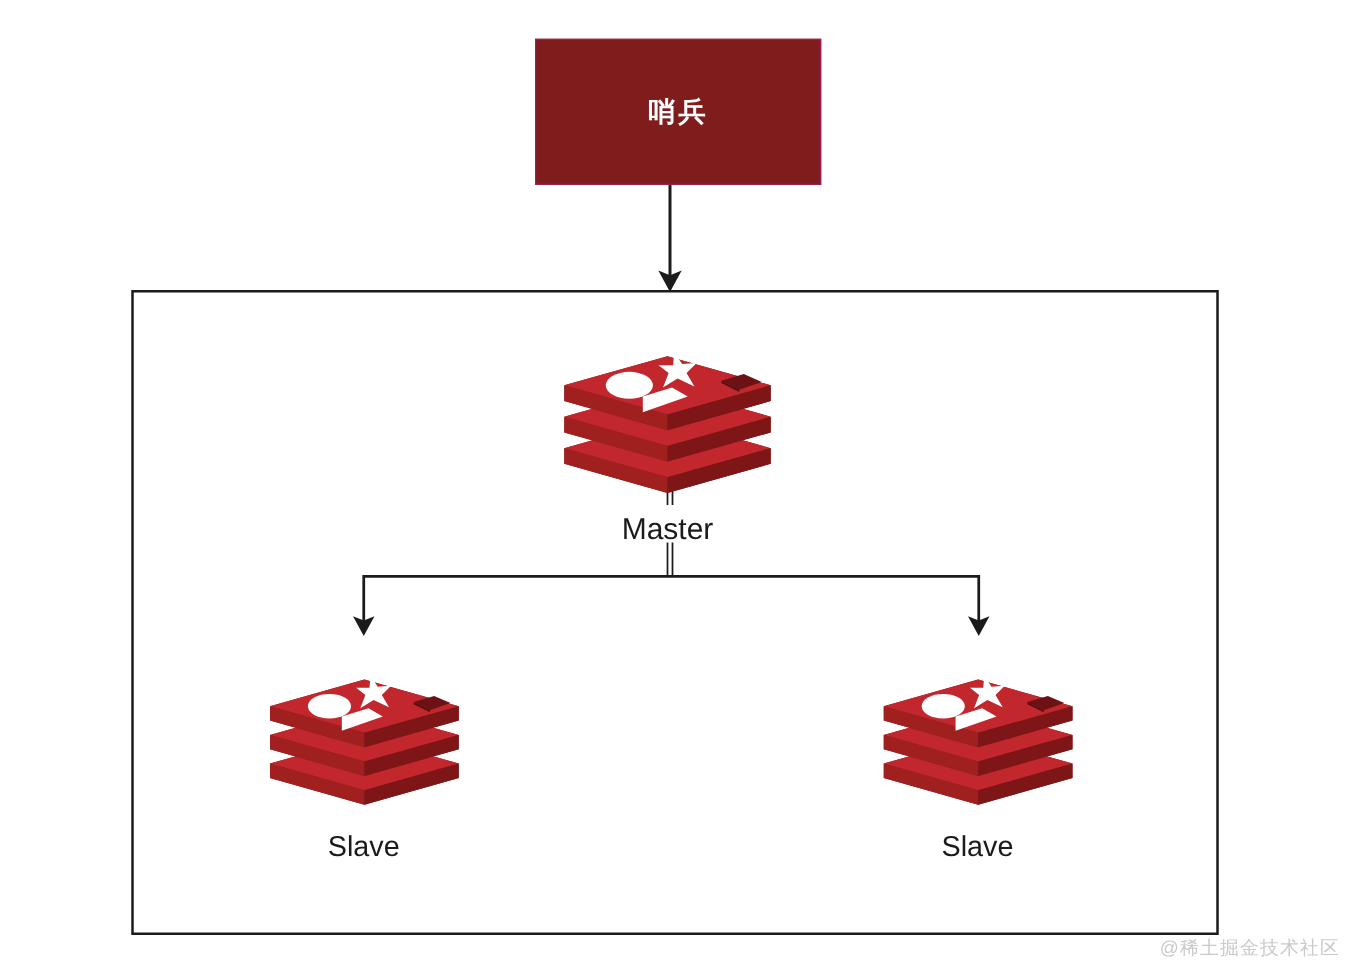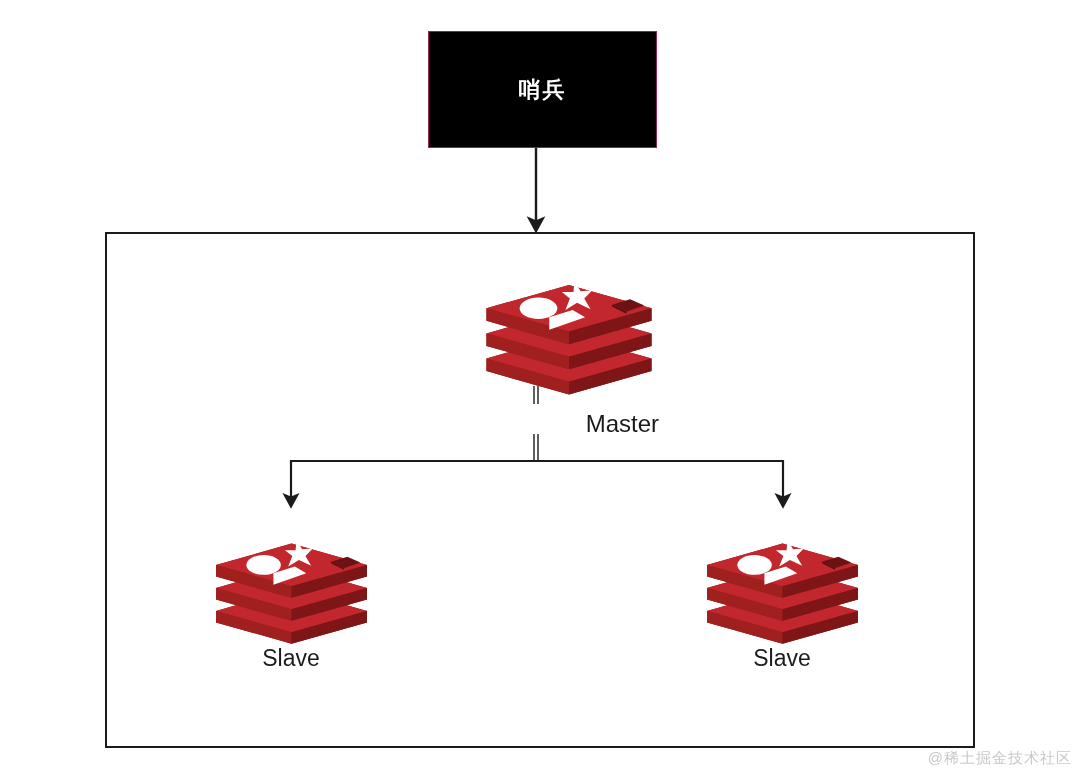--- a/index.html
+++ b/index.html
@@ -19,21 +19,21 @@
     overflow: hidden;
   }
 
   
   .sentinel-box {
     position: absolute;
     left: 428px;
     top: 31px;
     width: 229px;
     height: 117px;
-    background: #000000;
+    background: #7f1d1d;
     border: 1px solid #9d1f58;
     box-sizing: border-box;
     display: flex;
     align-items: center;
     justify-content: center;
   }
   .sentinel-label {
     color: #ffffff;
     font-size: 22px;
     font-weight: bold;
@@ -64,39 +64,39 @@
     pointer-events: none;
   }
 
   
   .node {
     position: absolute;
     display: flex;
     flex-direction: column;
     align-items: center;
   }
-  .node-master { left: 409px; top: 258px; width: 250px; align-items: flex-end; }
+  .node-master { left: 409px; top: 258px; width: 250px; }
   .node-slave-left { left: 191px; top: 519px; width: 200px; }
   .node-slave-right { left: 682px; top: 519px; width: 200px; }
 
   .redis-logo { display: block; }
   .node-master .redis-logo { width: 180px; height: 140px; }
   .node-slave-left .redis-logo,
   .node-slave-right .redis-logo { width: 165px; height: 128px; }
 
   .node-label {
     color: #1b1b1b;
     font-size: 23px;
     line-height: 1;
     text-align: center;
     user-select: none;
   }
   .node-master .node-label { margin-top: 14px; font-size: 24px; }
   .node-slave-left .node-label,
-  .node-slave-right .node-label { }
+  .node-slave-right .node-label { margin-top: 19px; }
 
   
   .watermark {
     position: absolute;
     right: 8px;
     bottom: 6px;
     color: #c9c9c9;
     font-size: 15px;
     letter-spacing: 1px;
     white-space: nowrap;

